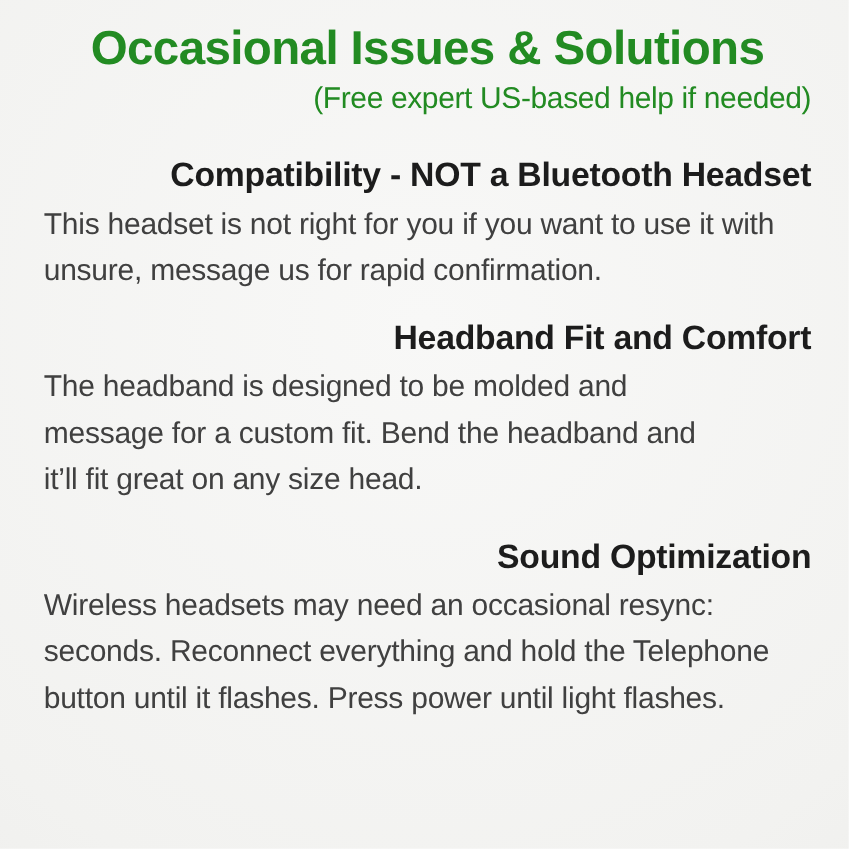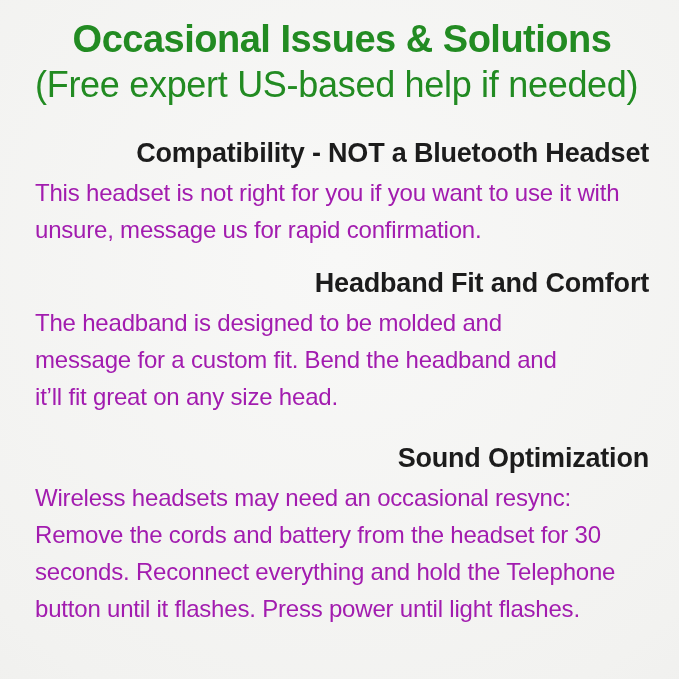--- a/index.html
+++ b/index.html
@@ -24,22 +24,22 @@
     margin-top: 0;
     text-align: center;
     font-size: 38px;
     line-height: 1.05;
     font-weight: bold;
     color: #228B22;
     letter-spacing: -0.5px;
   }
   .page-subtitle {
     margin-top: 6px;
-    text-align: left;
-    font-size: 36px;
+    text-align: right;
+    font-size: 24px;
     line-height: 1.05;
     font-weight: normal;
     color: #228B22;
     letter-spacing: -0.3px;
   }
   .section { margin-top: 20px; }
   .section.first { margin-top: 34px; }
   .section.third { margin-top: 28px; }
   .section-heading {
     font-size: 27px;
@@ -47,21 +47,21 @@
     font-weight: bold;
     color: #1c1c1c;
     letter-spacing: -0.2px;
     text-align: right;
   }
   .section-body { margin-top: 6px; }
   .body-line {
     font-size: 24px;
     line-height: 37px;
     font-weight: normal;
-    color: #a21caf;
+    color: #404040;
     letter-spacing: -0.2px;
     white-space: nowrap;
   }
 </style>
 </head>
 <body>
 
 <div class="panel">
 
   <div class="page-title">Occasional Issues &amp; Solutions</div>
@@ -82,19 +82,18 @@
       <div class="body-line">The headband is designed to be molded and</div>
       <div class="body-line">message for a custom fit. Bend the headband and</div>
       <div class="body-line">it’ll fit great on any size head.</div>
     </div>
   </div>
 
   <div class="section third">
     <div class="section-heading">Sound Optimization</div>
     <div class="section-body">
       <div class="body-line">Wireless headsets may need an occasional resync:</div>
-      <div class="body-line">Remove the cords and battery from the headset for 30</div>
       <div class="body-line">seconds. Reconnect everything and hold the Telephone</div>
       <div class="body-line">button until it flashes. Press power until light flashes.</div>
     </div>
   </div>
 
 </div>
 
 </body></html>

